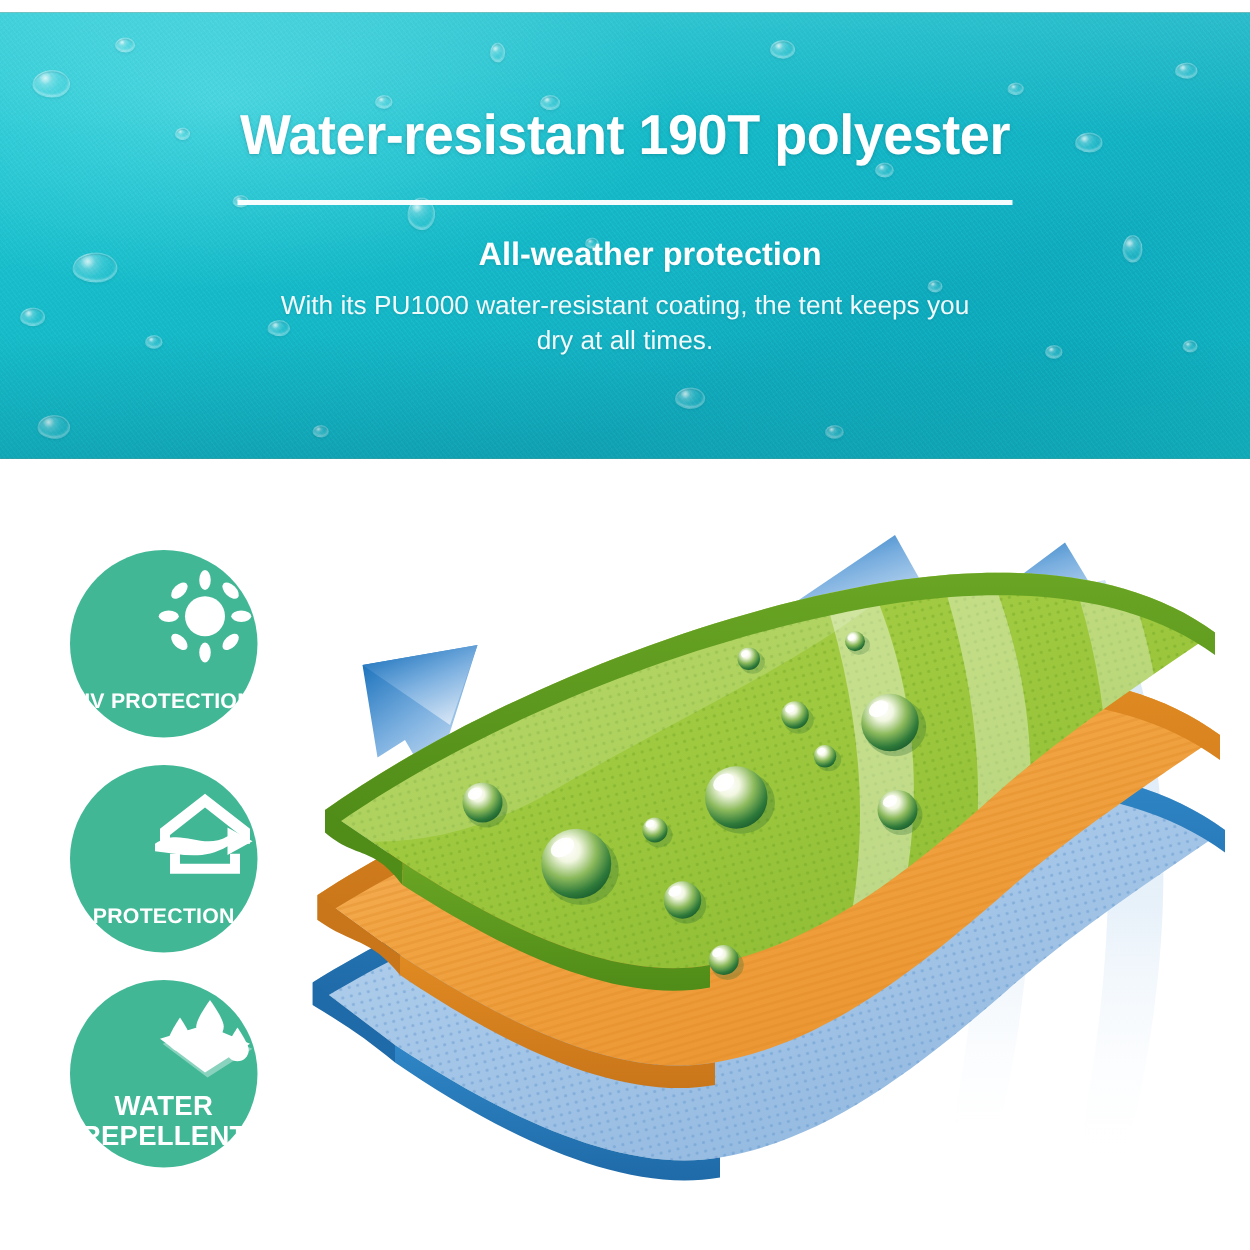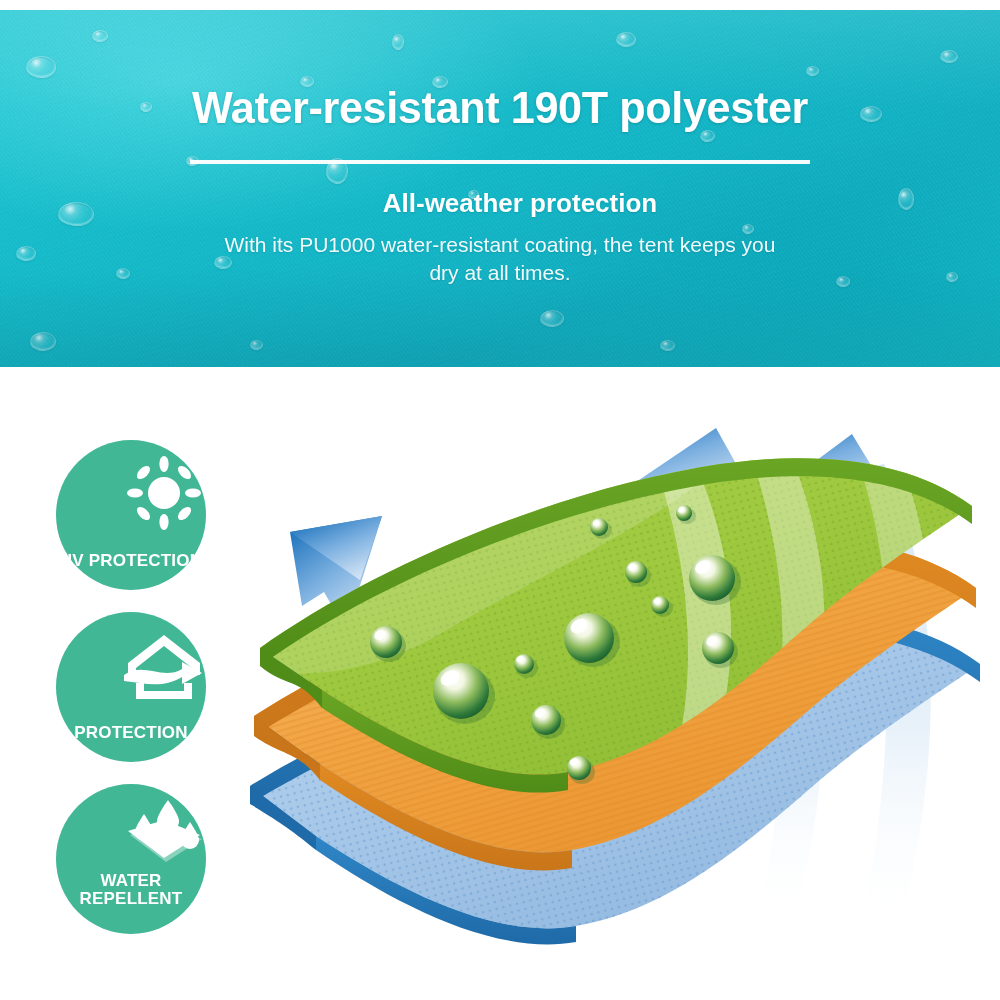--- a/index.html
+++ b/index.html
@@ -126,21 +126,21 @@
     width: 170px;
     text-align: center;
     color: #ffffff;
     font-size: 17px;
     font-weight: 700;
     letter-spacing: .2px;
     line-height: 1.06;
     white-space: pre-line;
   }
   .badge.two-line .badge-glyph { margin-top: 16px; }
-  .badge.two-line .badge-label { bottom: 26px; font-size: 17px; }
+  .badge.two-line .badge-label { bottom: 14px; font-size: 22px; }
 
   
   .illus {
     position: absolute;
     left: 250px; top: 420px;
     width: 750px; height: 560px;
   }
   .illus svg { display: block; }
 </style>
 </head>

